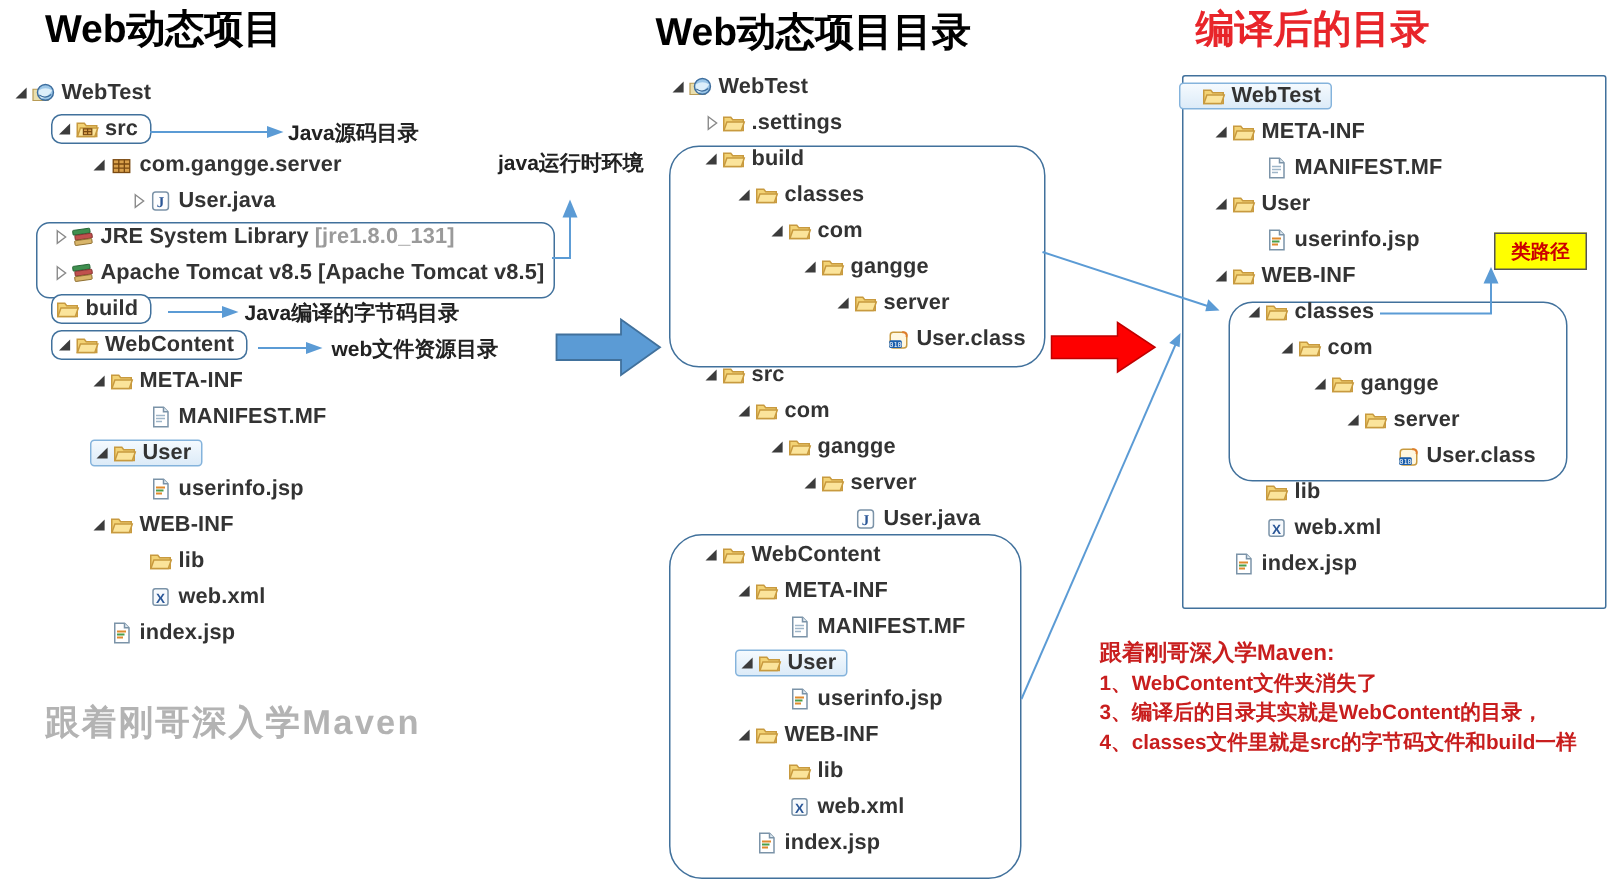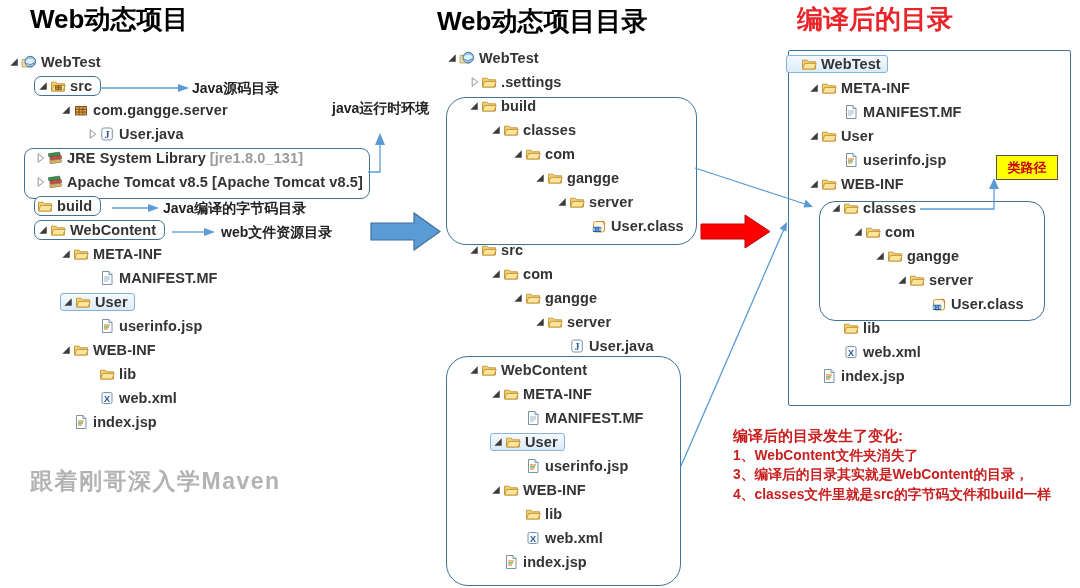--- a/index.html
+++ b/index.html
@@ -863,21 +863,21 @@
       <polygon points="375,145 380,133 385,145"></polygon>
       <polygon points="989,189 994,178 999,189"></polygon>
       <polygon points="813,207 803.5,207.5 805.5,199.5"></polygon>
       <polygon points="787,222 786.4,231.5 779.5,228.6"></polygon>
     </g>
     <polygon points="371,223 414,223 414,213 440,231.5 414,250 414,240 371,240" stroke="#41719C" stroke-width="1.2" fill="#5B9BD5"></polygon>
     <polygon points="701,224 745,224 745,215 770,231.5 745,248 745,239 701,239" stroke="#C00000" stroke-width="1" fill="#FE0000"></polygon>
   </svg>
 
   <div class="notes" style="color: rgb(200, 30, 30);">
-    <div class="nh">编译后的目录发生了变化:</div>
+    <div class="nh">跟着刚哥深入学Maven:</div>
     <div>
         <div class="ni">1、WebContent文件夹消失了</div>
         <div class="ni">3、编译后的目录其实就是WebContent的目录，</div>
         <div class="ni">4、classes文件里就是src的字节码文件和build一样</div>
       </div>
   </div>
 
   <div class="watermark">跟着刚哥深入学Maven</div>
 </div>
 

